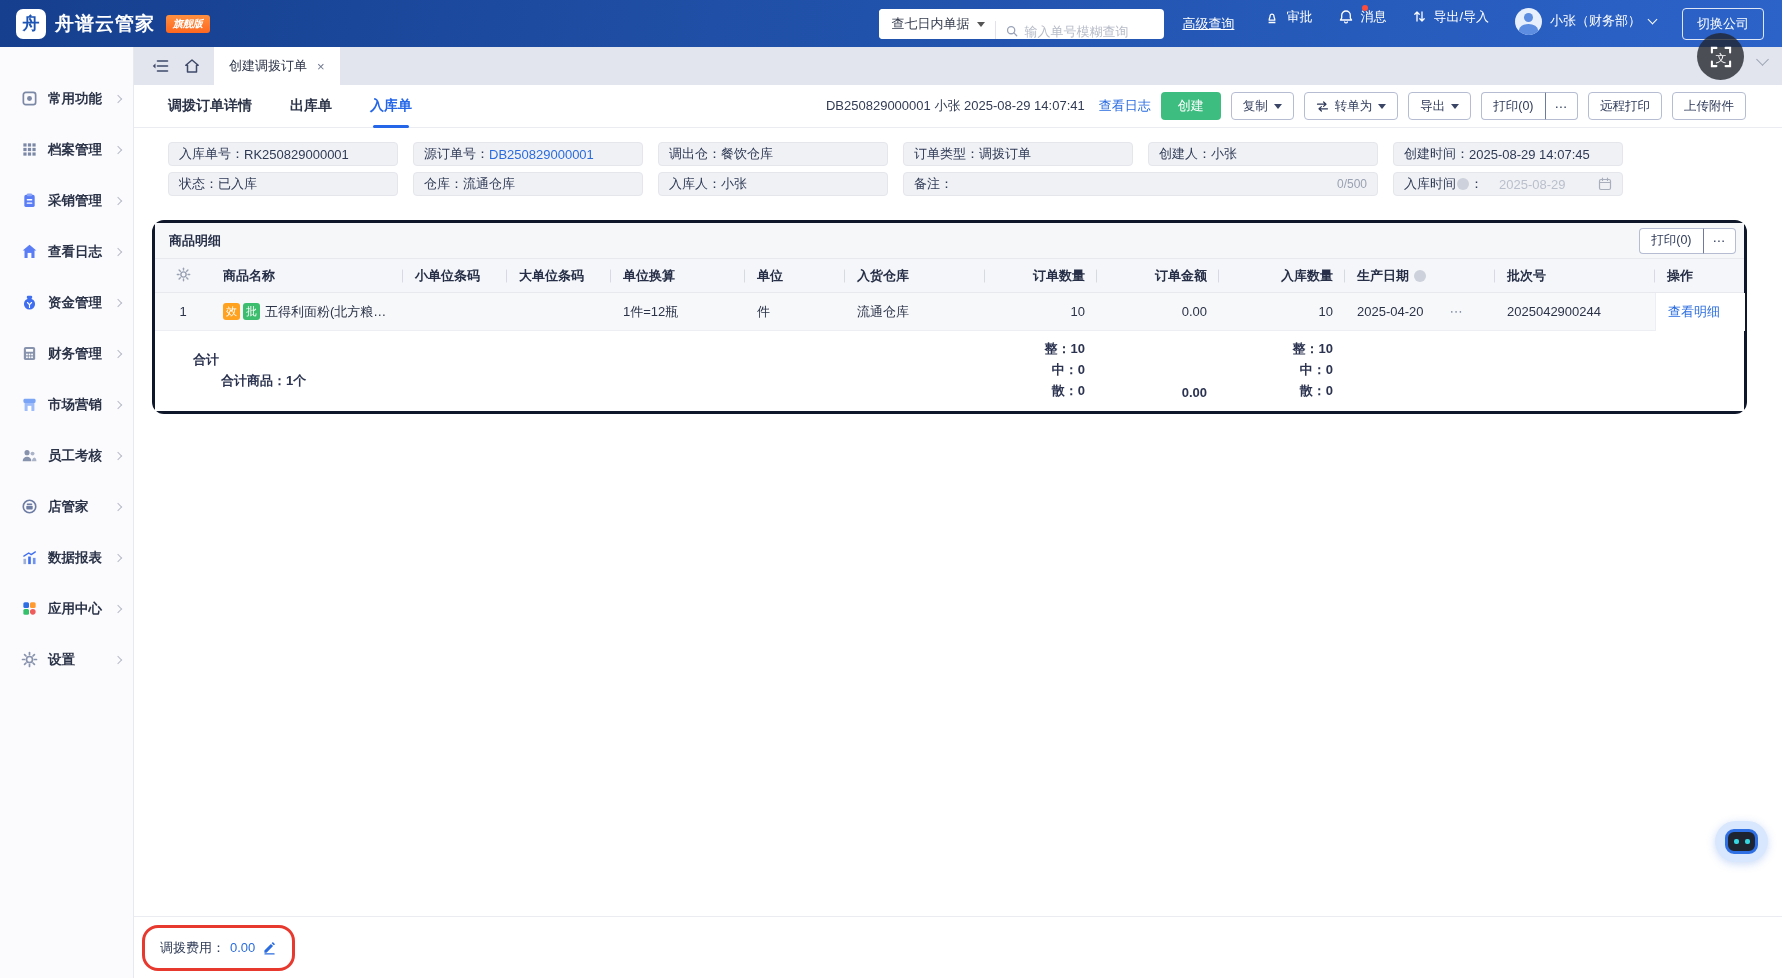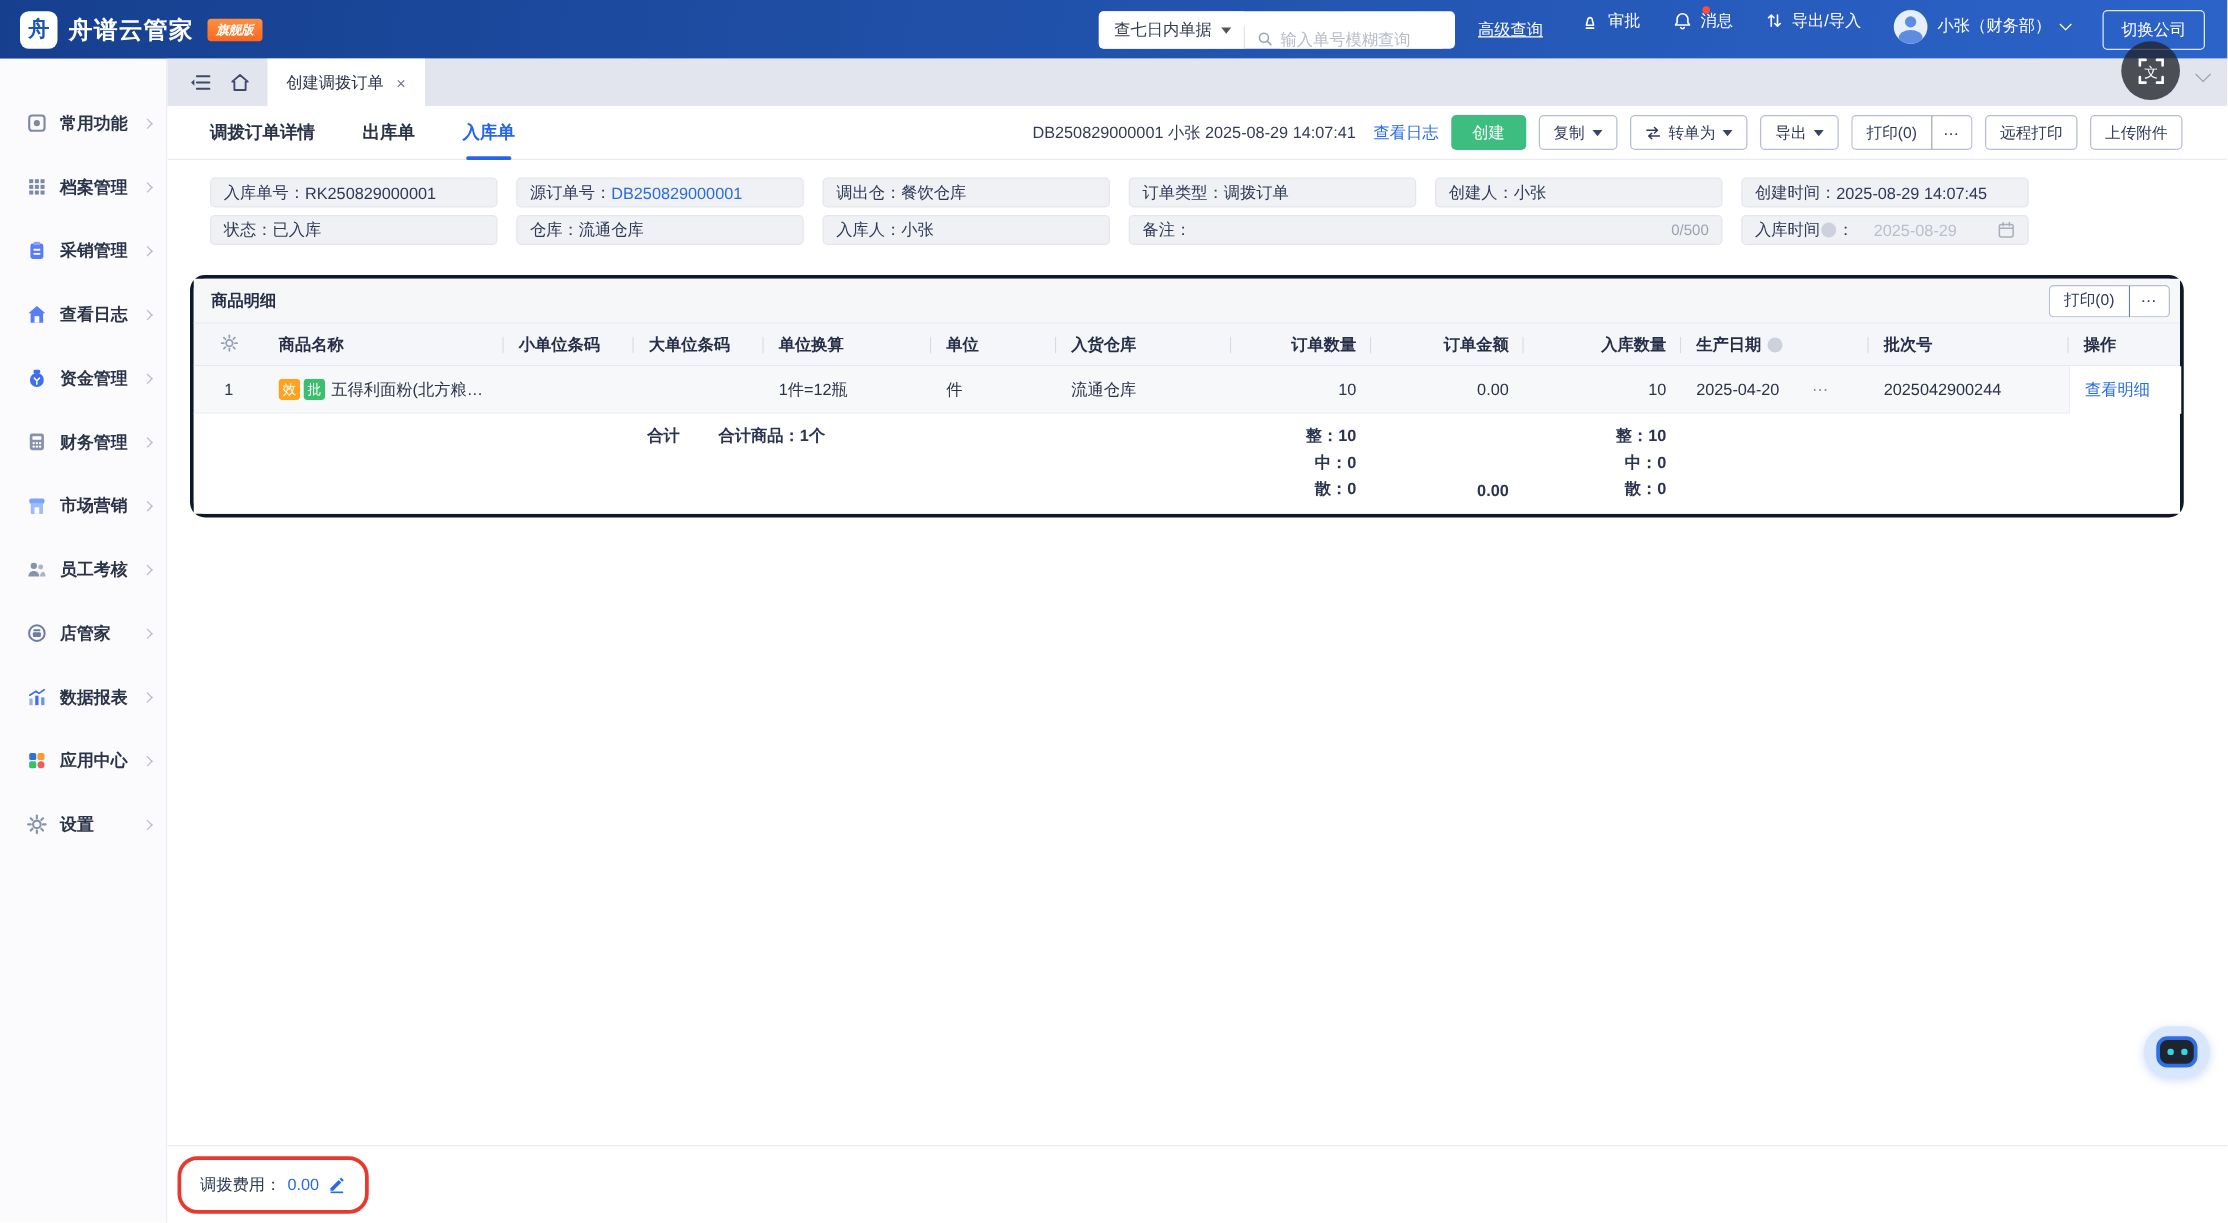--- a/index.html
+++ b/index.html
@@ -102,21 +102,21 @@
 .c11{flex:0 0 160px}
 .c12{flex:1;min-width:90px}
 .name-cell{display:flex;align-items:center}
 .bdg{display:inline-flex;flex:0 0 17px;width:17px;height:17px;border-radius:3px;color:#fff;font-size:11px;align-items:center;justify-content:center;margin-right:3px}
 .bdg-eff{background:#ffa21f}
 .bdg-bat{background:#3dbd6e}
 .pname{overflow:hidden;text-overflow:ellipsis;margin-left:2px}
 .t-row .c12{background:#fff;border-left:1px solid #eceef3;height:38px;display:flex;align-items:center}
 .hdr-flex{display:flex;align-items:center;gap:4px}
 .row-more{color:#8a93a8;letter-spacing:2px;margin-left:26px;cursor:pointer}
-.sum-left{flex:0 0 830px;display:flex;flex-direction:row;justify-content:center;gap:3px;padding-left:38px}
+.sum-left{flex:0 0 830px;display:flex;flex-direction:column;justify-content:center;gap:3px;padding-left:38px}
 .sum-label{font-weight:700;color:#2b3350}
 .sum-count{margin-left:28px;font-weight:600;color:#2b3350}
 .stack{display:flex;flex-direction:column;align-items:flex-end;gap:3px;font-weight:700;color:#2b3350}
 .amt{display:flex;align-items:flex-end;justify-content:flex-end;font-weight:700;color:#2b3350}
 
 
 .spacer{flex:1}
 .pg-footer{flex:0 0 62px;border-top:1px solid #eaecf1;display:flex;align-items:center;padding-left:8px;background:#fff}
 .fee-box{border:3px solid #e8392f;border-radius:16px;height:46px;display:flex;align-items:center;padding:0 15px;gap:5px}
 .fee-label{color:#2e3a55}

